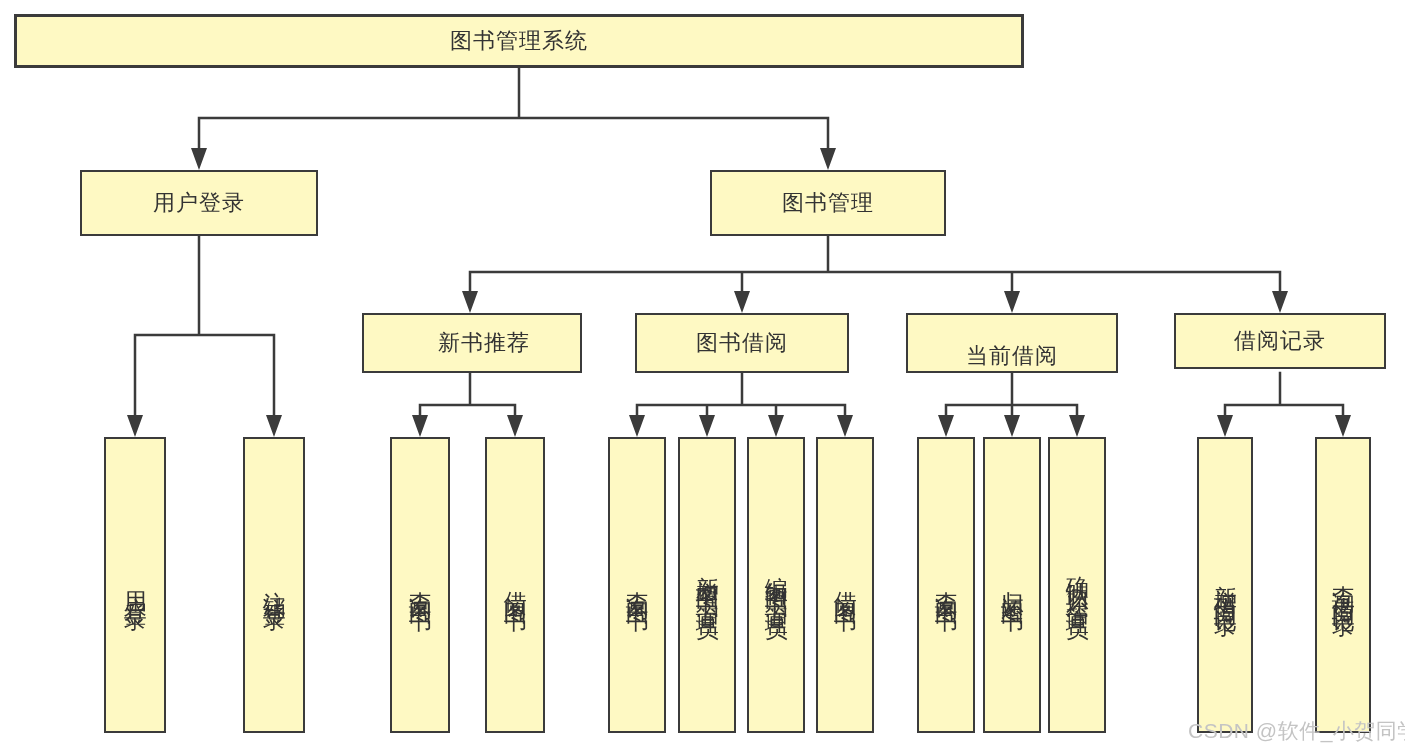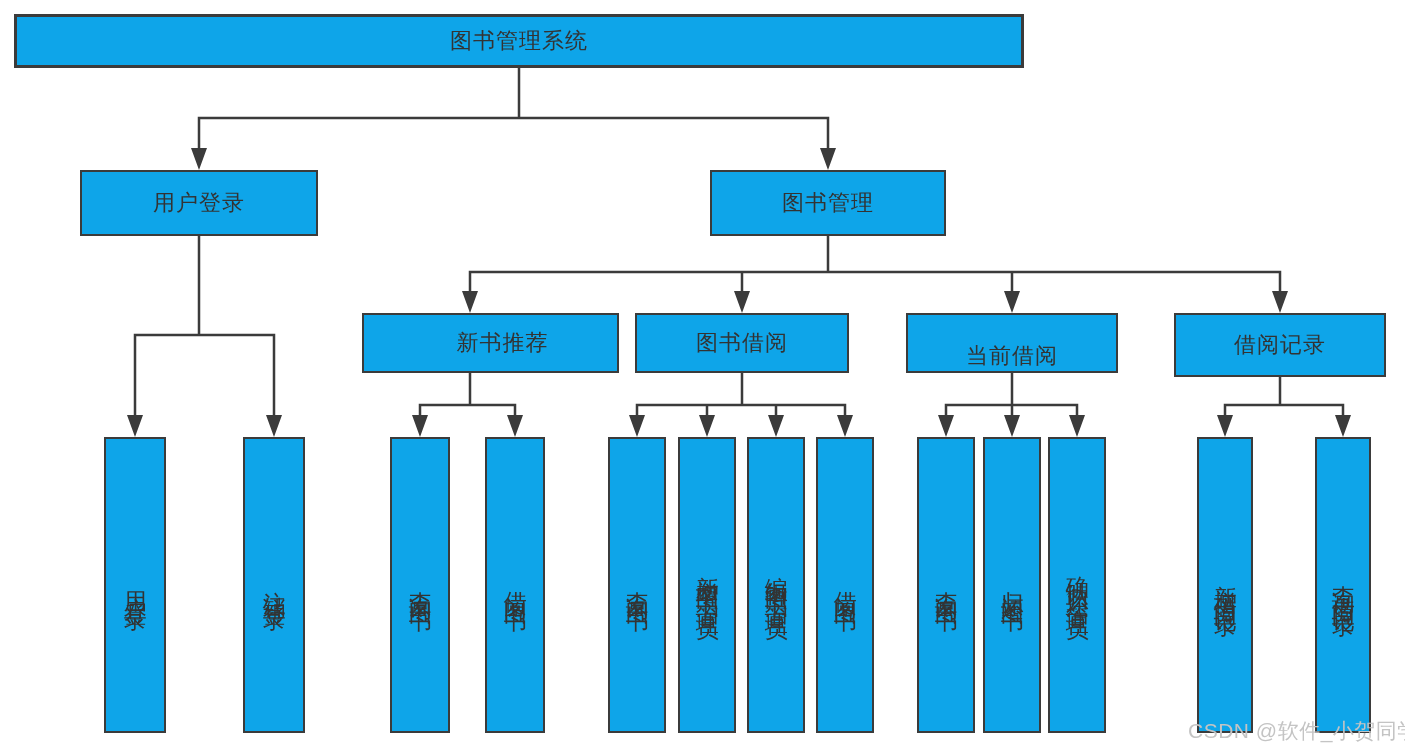--- a/index.html
+++ b/index.html
@@ -13,21 +13,21 @@
   }
   svg.connectors {
     position: absolute;
     left: 0; top: 0;
     width: 1405px; height: 747px;
   }
   .node {
     position: absolute;
     box-sizing: border-box;
     border: 2.5px solid #3b3b3b;
-    background: #0ea5e9;
+    background: #fef9c3;
     display: flex;
     align-items: center;
     justify-content: center;
     color: #333333;
   }
   .root-box { border-width: 3px; }
   .h-node { font-size: 22px; letter-spacing: 1px; }
   .leaf { font-size: 23px; }
   .leaf .vtext {
     writing-mode: vertical-rl;
@@ -110,30 +110,30 @@
     <span>图书管理系统</span>
   </div>
 
   <div class="node h-node" style="left:80px; top:170px; width:238px; height:66px;">
     <span>用户登录</span>
   </div>
   <div class="node h-node" style="left:710px; top:170px; width:236px; height:66px;text-align:center;">
     <span>图书管理</span>
   </div>
 
-  <div class="node h-node" style="left:362px; top:313px; width:257px; height:60px;padding-left:24px;">
+  <div class="node h-node" style="left:362px; top:313px; width:220px; height:60px;padding-left:24px;">
     <span>新书推荐</span>
   </div>
   <div class="node h-node" style="left:635px; top:313px; width:214px; height:60px;">
     <span>图书借阅</span>
   </div>
   <div class="node h-node" style="left:906px; top:313px; width:212px; height:60px;align-items:flex-end;">
     <span>当前借阅</span>
   </div>
-  <div class="node h-node" style="left:1174px; top:313px; width:212px; height:64px;">
+  <div class="node h-node" style="left:1174px; top:313px; width:212px; height:56px;">
     <span>借阅记录</span>
   </div>
 
   <div class="node leaf" style="left:104px; top:437px; width:62px; height:296px;">
     <span class="vtext">用户登录</span>
   </div>
   <div class="node leaf" style="left:243px; top:437px; width:62px; height:296px;">
     <span class="vtext">注销登录</span>
   </div>
 

